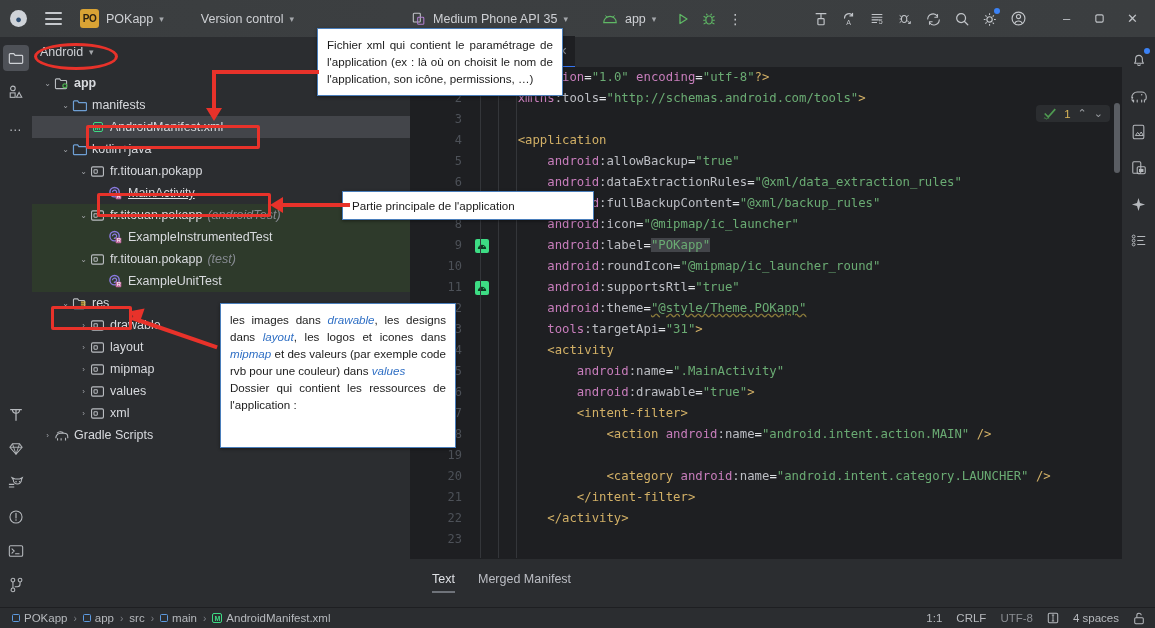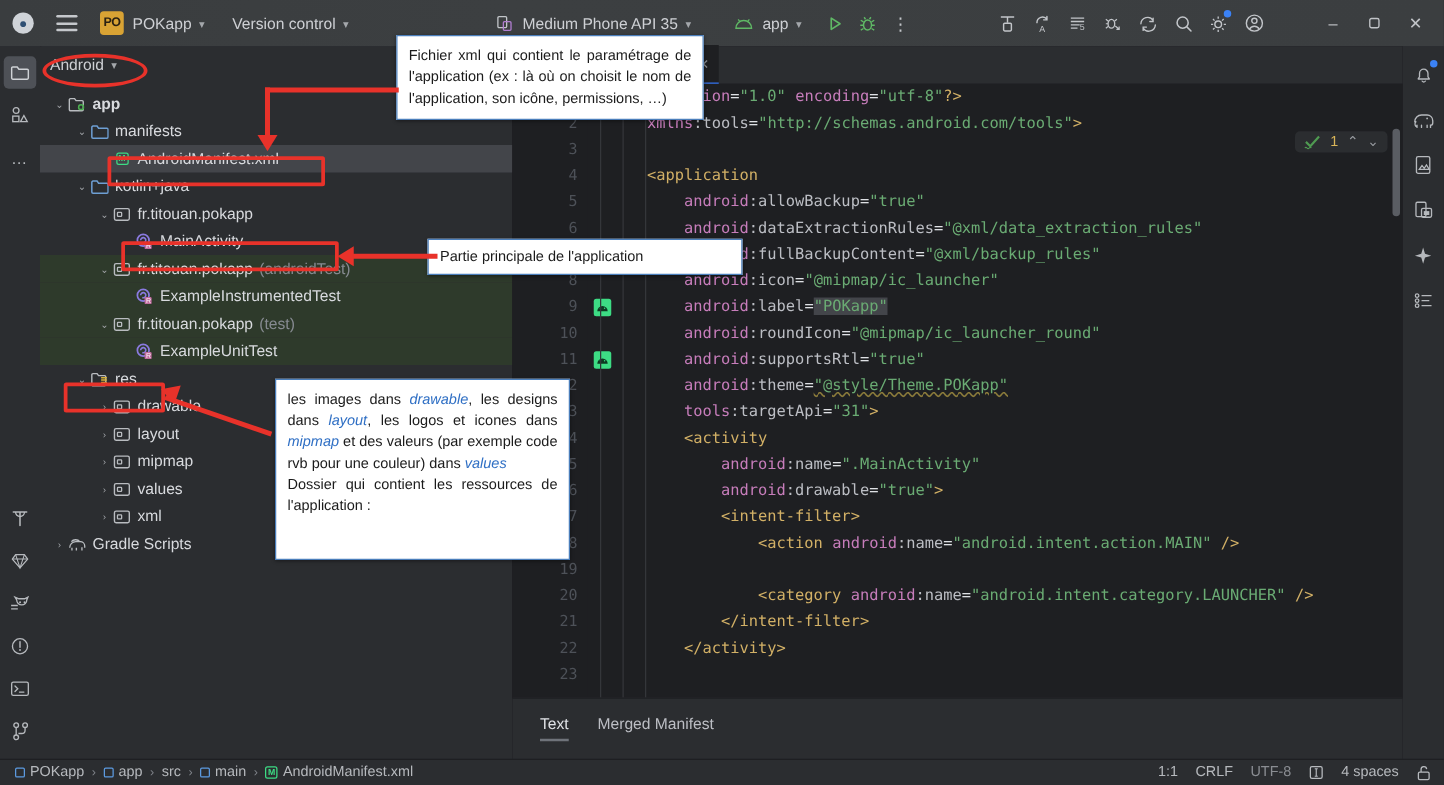--- a/index.html
+++ b/index.html
@@ -63,21 +63,21 @@
     background:#2b2d30;border-right:1px solid #1e1f22;
   }
   #projHeader{height:30px;display:flex;align-items:center;padding:0 8px;}
   #projHeader .ph-title{font-size:12.5px;color:#ced0d4;}
   #projHeader .ph-icons{margin-left:auto;display:flex;align-items:center;gap:12px;color:#a9acb0;}
   #tree{position:absolute;top:32px;left:0;right:0;bottom:0;padding-top:3px;font-size:12.5px;}
   .row{height:22px;display:flex;align-items:center;white-space:nowrap;position:relative;}
   .row .arrow{width:11px;text-align:center;color:#a0a3a7;font-size:8px;flex:0 0 11px;}
   .row .ico{width:17px;display:flex;align-items:center;justify-content:center;margin-right:4px;flex:0 0 17px;}
   .row .lbl{color:#d8dade;}
-  .row .sub{color:#868a91;margin-left:5px;}
+  .row .sub{color:#868a91;margin-left:5px;font-style:italic;}
   .row.selected{background:#43454a;}
   .row.greenbg{background:#2e3a2b;}
   .bold{font-weight:bold;}
 
   
   #editor{
     position:absolute;left:410px;top:37px;right:33px;height:571px;
     background:#1e1f22;
   }
   #tabsrow{height:30px;background:#2b2d30;display:flex;align-items:center;position:relative;}
@@ -155,21 +155,21 @@
         <i></i>
         <i></i>
       </span>
   </div>
   <div class="tb-item">
     <span class="projbadge">PO</span>
     <span class="tb-label">POKapp</span>
     <span class="chev">▾</span>
   </div>
   <div class="tb-item" style="margin-left:10px;">
-    <span class="tb-label" style="margin-left:0;">Version control</span>
+    <span class="tb-label" style="margin-left:15px;">Version control</span>
     <span class="chev">▾</span>
   </div>
 
   <div class="tb-item" style="margin-left:106px;">
     <svg class="ic" width="14" height="14" viewBox="0 0 16 16">
       <rect x="1.5" y="1.5" width="8" height="10" rx="1" fill="none" stroke="#c2c5c9" stroke-width="1.2"></rect>
       <rect x="6.5" y="6" width="7" height="8" rx="1" fill="none" stroke="#b07ed0" stroke-width="1.2"></rect>
     </svg>
     <span class="tb-label">Medium Phone API 35</span>
     <span class="chev">▾</span>
@@ -425,21 +425,21 @@
       <div class="row" style="padding-left: 46px;">
         <span class="arrow">⌄</span>
         <span class="ico">
           <svg width="15" height="13" viewBox="0 0 16 14" class="ic">
             <rect x="1.6" y="2" width="12.8" height="10" rx="1.4" fill="none" stroke="#b9bcc0" stroke-width="1.2"></rect>
             <rect x="4.2" y="5.2" width="3.6" height="3.6" rx="0.6" fill="none" stroke="#b9bcc0" stroke-width="1.1"></rect>
           </svg>
         </span>
         <span class="lbl">fr.titouan.pokapp</span>
       </div>
-      <div class="row" style="padding-left: 64px;">
+      <div class="row" style="padding-left: 64px; text-decoration: underline;">
         <span class="arrow"></span>
         <span class="ico">
           <svg width="15" height="14" viewBox="0 0 16 15" class="ic">
             <circle cx="7" cy="6.6" r="5" fill="none" stroke="#8a7ae0" stroke-width="1.5"></circle>
             <path d="M4.8 6.6 a2.2 2.2 0 1 1 1.4 2.05" stroke="#8a7ae0" stroke-width="1.4" fill="none"></path>
             <rect x="8.2" y="8.2" width="6" height="6" rx="1" fill="#c06b9e"></rect>
             <text x="9.4" y="13.1" font-size="6" fill="#ffffff" font-family="sans-serif">R</text>
           </svg>
         </span>
         <span class="lbl">MainActivity</span>

